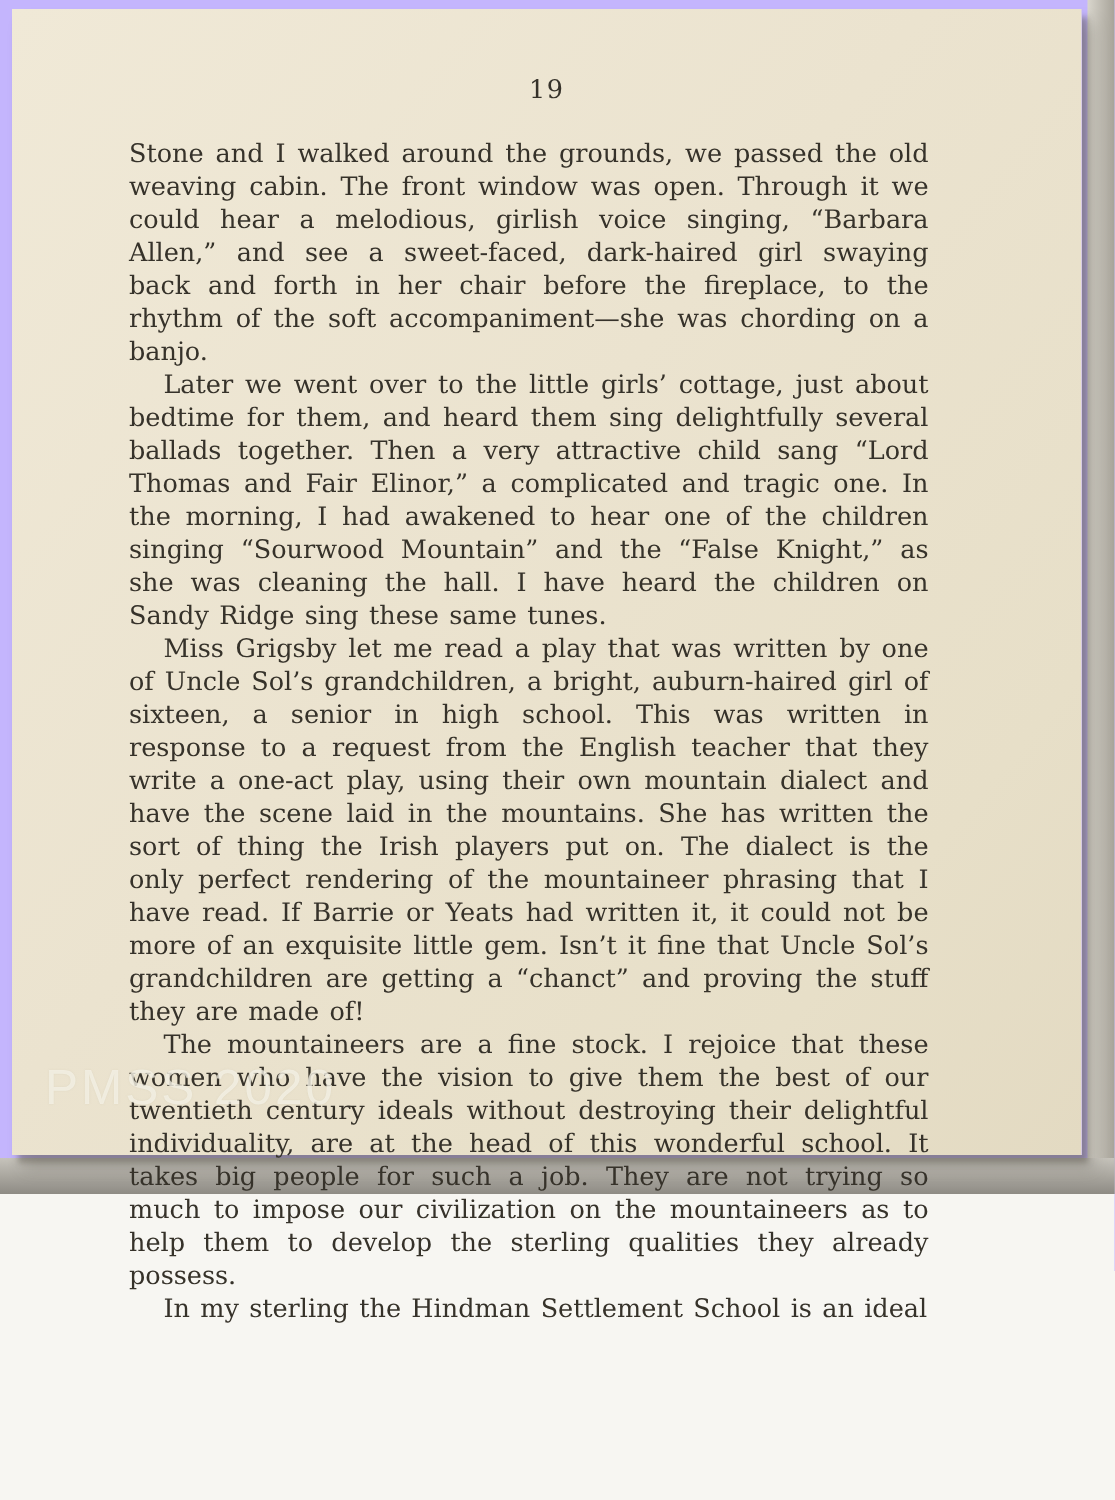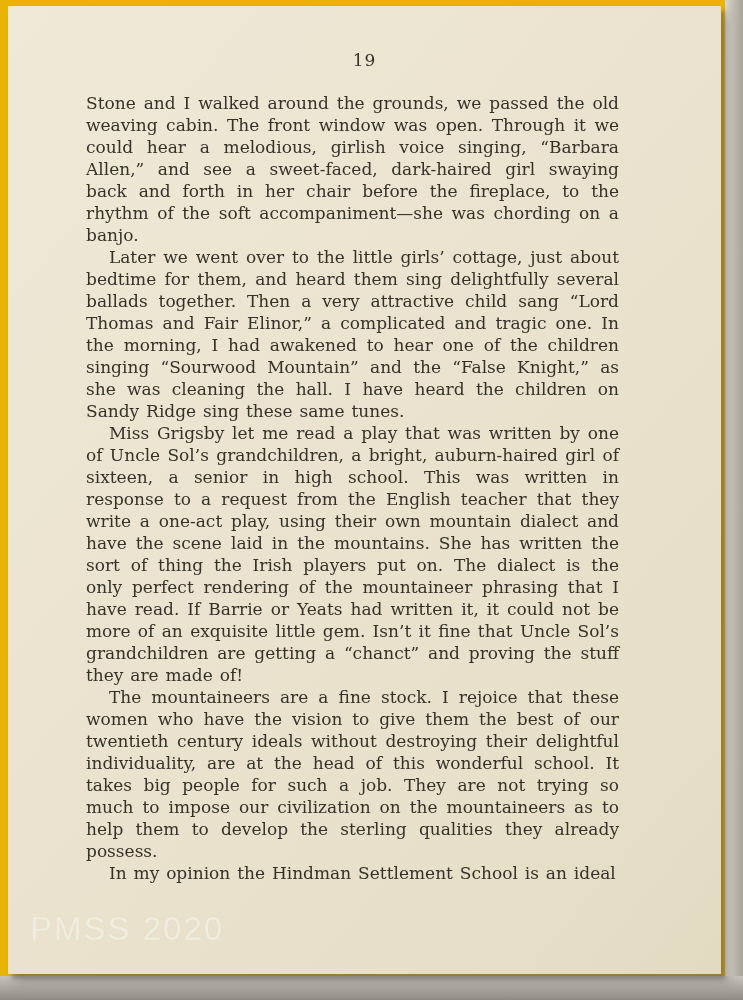--- a/index.html
+++ b/index.html
@@ -9,22 +9,22 @@
   body {
     width: 743px;
     height: 1000px;
     background: #f7f6f2;
     overflow: hidden;
     font-family: "DejaVu Serif", "Liberation Serif", serif;
   }
   .scan {
     position: relative;
     width: 743px;
-    height: 1000px;
-    background: #eab308;
+    height: 796px;
+    background: #c4b5fd;
   }
   
   .scan::before {
     content: "";
     position: absolute;
     top: 0;
     right: 0;
     bottom: 0;
     width: 18px;
     background: linear-gradient(to right, #d9d6cd, #a7a399);
@@ -90,19 +90,19 @@
 <div class="scan">
   <div class="paper">
 
     <div class="page-number">19</div>
 
     <div class="body-text">
       <p class="first">Stone and I walked around the grounds, we passed the old weaving cabin.  The front window was open.  Through it we could hear a melodious, girlish voice singing, “Barbara Allen,” and see a sweet-faced, dark-haired girl swaying back and forth in her chair before the fireplace, to the rhythm of the soft accompaniment—she was chording on a banjo.</p>
       <p>Later we went over to the little girls’ cottage, just about bedtime for them, and heard them sing delightfully several ballads together.  Then a very attractive child sang “Lord Thomas and Fair Elinor,” a complicated and tragic one.  In the morning, I had awakened to hear one of the children singing “Sourwood Mountain” and the “False Knight,” as she was cleaning the hall.  I have heard the children on Sandy Ridge sing these same tunes.</p>
       <p>Miss Grigsby let me read a play that was written by one of Uncle Sol’s grandchildren, a bright, auburn-haired girl of sixteen, a senior in high school.  This was written in response to a request from the English teacher that they write a one-act play, using their own mountain dialect and have the scene laid in the mountains.  She has written the sort of thing the Irish players put on.  The dialect is the only perfect rendering of the mountaineer phrasing that I have read.  If Barrie or Yeats had written it, it could not be more of an exquisite little gem.  Isn’t it fine that Uncle Sol’s grandchildren are getting a “chanct” and proving the stuff they are made of!</p>
       <p>The mountaineers are a fine stock.  I rejoice that these women who have the vision to give them the best of our twentieth century ideals without destroying their delightful individuality, are at the head of this wonderful school.  It takes big people for such a job.  They are not trying so much to impose our civilization on the mountaineers as to help them to develop the sterling qualities they already possess.</p>
-      <p>In my opinion the Hindman Settlement School is an ideal</p>
+      <p>In my sterling the Hindman Settlement School is an ideal</p>
     </div>
 
     <div class="watermark">PMSS 2020</div>
 
   </div>
 </div>
 
 </body></html>

